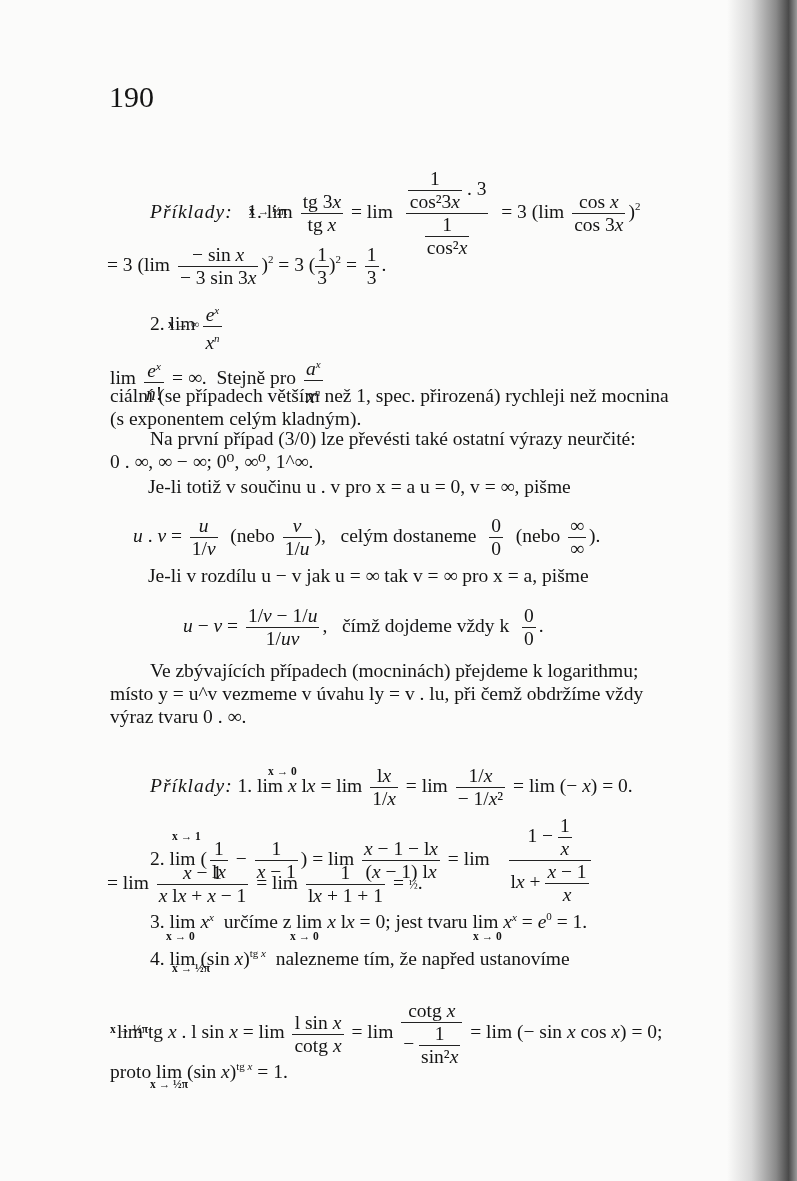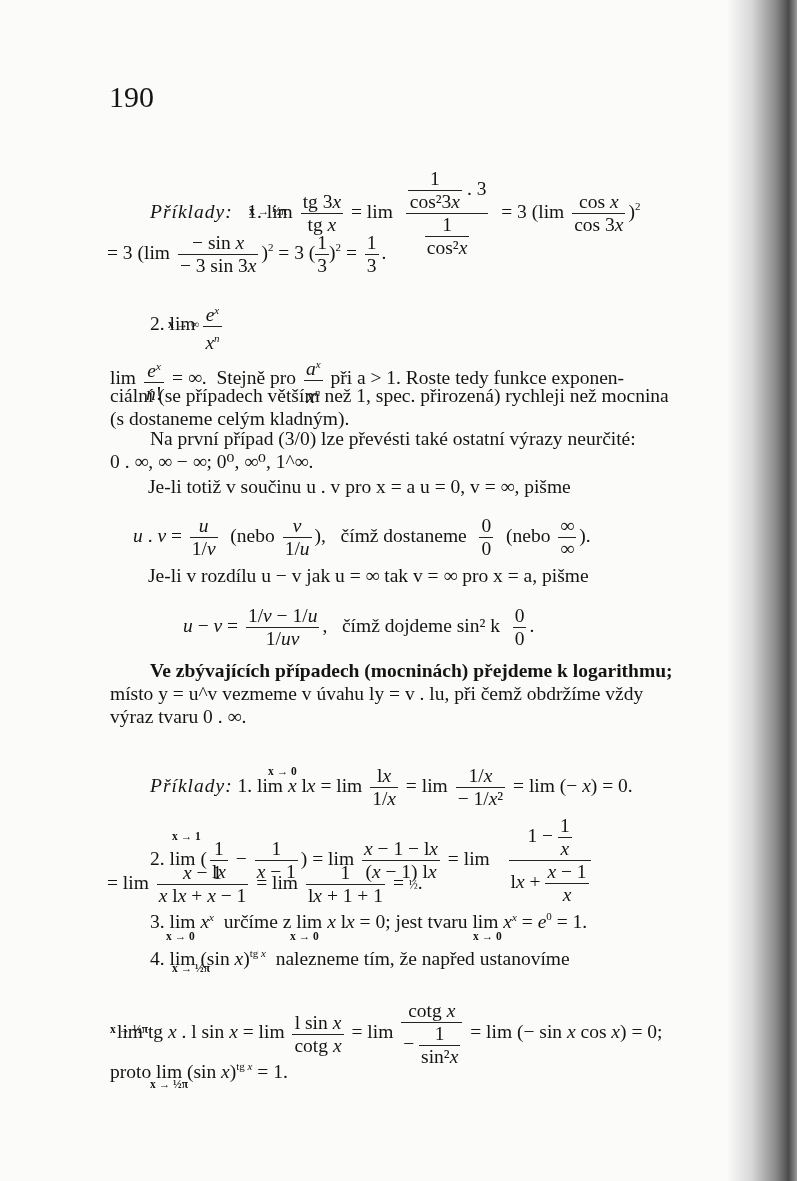--- a/index.html
+++ b/index.html
@@ -34,59 +34,58 @@
   <span class="ex-label">Příklady:</span>
   &nbsp;&nbsp;<span>1.</span>
   lim
   <span class="frac"><span class="num">tg 3<i>x</i></span><span>tg <i>x</i></span></span>
   = lim
   <span class="frac" style="margin:0 8px;"><span class="num"><span class="frac" style="margin:0"><span class="num">1</span><span>cos²3<i>x</i></span></span> . 3</span><span><span class="frac" style="margin:0"><span class="num">1</span><span>cos²<i>x</i></span></span></span></span>
   = 3 (lim <span class="frac"><span class="num">cos <i>x</i></span><span>cos 3<i>x</i></span></span>)<sup>2</sup>
 </div>
 <div class="sub" style="left:249px;top:205px;">x → ½π</div>
 
-<div class="ln" style="left:107px;top:232px;">
+<div class="ln" style="left:107px;top:244px;">
   = 3 (lim <span class="frac"><span class="num">− sin <i>x</i></span><span>− 3 sin 3<i>x</i></span></span>)<sup>2</sup> = 3 (<span class="frac" style="margin:0"><span class="num">1</span><span>3</span></span>)<sup>2</sup> = <span class="frac"><span class="num">1</span><span>3</span></span>.
 </div>
 
 <div class="ln" style="left:150px;top:290px;margin-top:8px;">
   <span>2.</span>
   lim <span class="frac"><span class="num"><i>e<sup>x</sup></i></span><span><i>x<sup>n</sup></i></span></span>
 </div>
 <div class="sub" style="left:168px;top:318px;">x → ∞</div>
 
 <div class="ln" style="left:110px;top:352px;">
   lim <span class="frac"><span class="num"><i>e<sup>x</sup></i></span><span><i>n</i>!</span></span> = ∞.&nbsp;
   <span>Stejně pro</span>
   <span class="frac"><span class="num"><i>a<sup>x</sup></i></span><span><i>x<sup>n</sup></i></span></span>
-  <span>při a &gt; 1. Roste tedy funkce exponen-</span>
 </div>
 <div class="ln" style="left:110px;top:385px;">ciální (se případech větším než 1, spec. přirozená) rychleji než mocnina</div>
-<div class="ln" style="left:110px;top:408px;">(s dostaneme celým kladným).</div>
+<div class="ln" style="left:110px;top:408px;">(s exponentem celým kladným).</div>
 
 <div class="ln" style="left:150px;top:428px;">Na první případ (3/0) lze převésti také ostatní výrazy neurčité:</div>
 <div class="ln" style="left:110px;top:451px;">0 . ∞,  ∞ − ∞;  0⁰,  ∞⁰,  1^∞.</div>
 
 <div class="ln" style="left:148px;top:476px;">Je-li totiž v součinu u . v pro x = a  u = 0,  v = ∞,  pišme</div>
 <div class="ln" style="left:133px;top:515px;">
   <i>u</i> . <i>v</i> = <span class="frac"><span class="num"><i>u</i></span><span>1/<i>v</i></span></span>
   &nbsp;(<span>nebo</span> <span class="frac"><span class="num"><i>v</i></span><span>1/<i>u</i></span></span>),&nbsp;&nbsp;
-  <span>čímž dostaneme</span>&nbsp;
+  <span>celým dostaneme</span>&nbsp;
   <span class="frac"><span class="num">0</span><span>0</span></span>
   &nbsp;(<span>nebo</span> <span class="frac"><span class="num">∞</span><span>∞</span></span>).
 </div>
 
 <div class="ln" style="left:148px;top:565px;">Je-li v rozdílu u − v jak u = ∞  tak v = ∞ pro x = a,  pišme</div>
 <div class="ln" style="left:183px;top:605px;">
   <i>u</i> − <i>v</i> = <span class="frac"><span class="num">1/<i>v</i> − 1/<i>u</i></span><span>1/<i>uv</i></span></span>,&nbsp;&nbsp;
-  <span>čímž dojdeme sin² k</span>&nbsp;
+  <span>čímž dojdeme vždy k</span>&nbsp;
   <span class="frac"><span class="num">0</span><span>0</span></span>.
 </div>
 
-<div class="ln" style="left:150px;top:660px;font-weight:bold;">Ve zbývajících případech (mocninách) přejdeme k logarithmu;</div>
+<div class="ln" style="left:150px;top:660px;">Ve zbývajících případech (mocninách) přejdeme k logarithmu;</div>
 <div class="ln" style="left:110px;top:683px;">místo y = u^v vezmeme v úvahu ly = v . lu, při čemž obdržíme vždy</div>
 <div class="ln" style="left:110px;top:706px;">výraz tvaru 0 . ∞.</div>
 
 <div class="ln" style="left:150px;top:742px;margin-top:23px;">
   <span class="ex-label">Příklady:</span>
   <span>1.</span>
   lim <i>x</i> l<i>x</i> = lim <span class="frac"><span class="num">l<i>x</i></span><span>1/<i>x</i></span></span>
   = lim <span class="frac"><span class="num">1/<i>x</i></span><span>− 1/<i>x</i>²</span></span>
   = lim (− <i>x</i>) = 0.
 </div>

